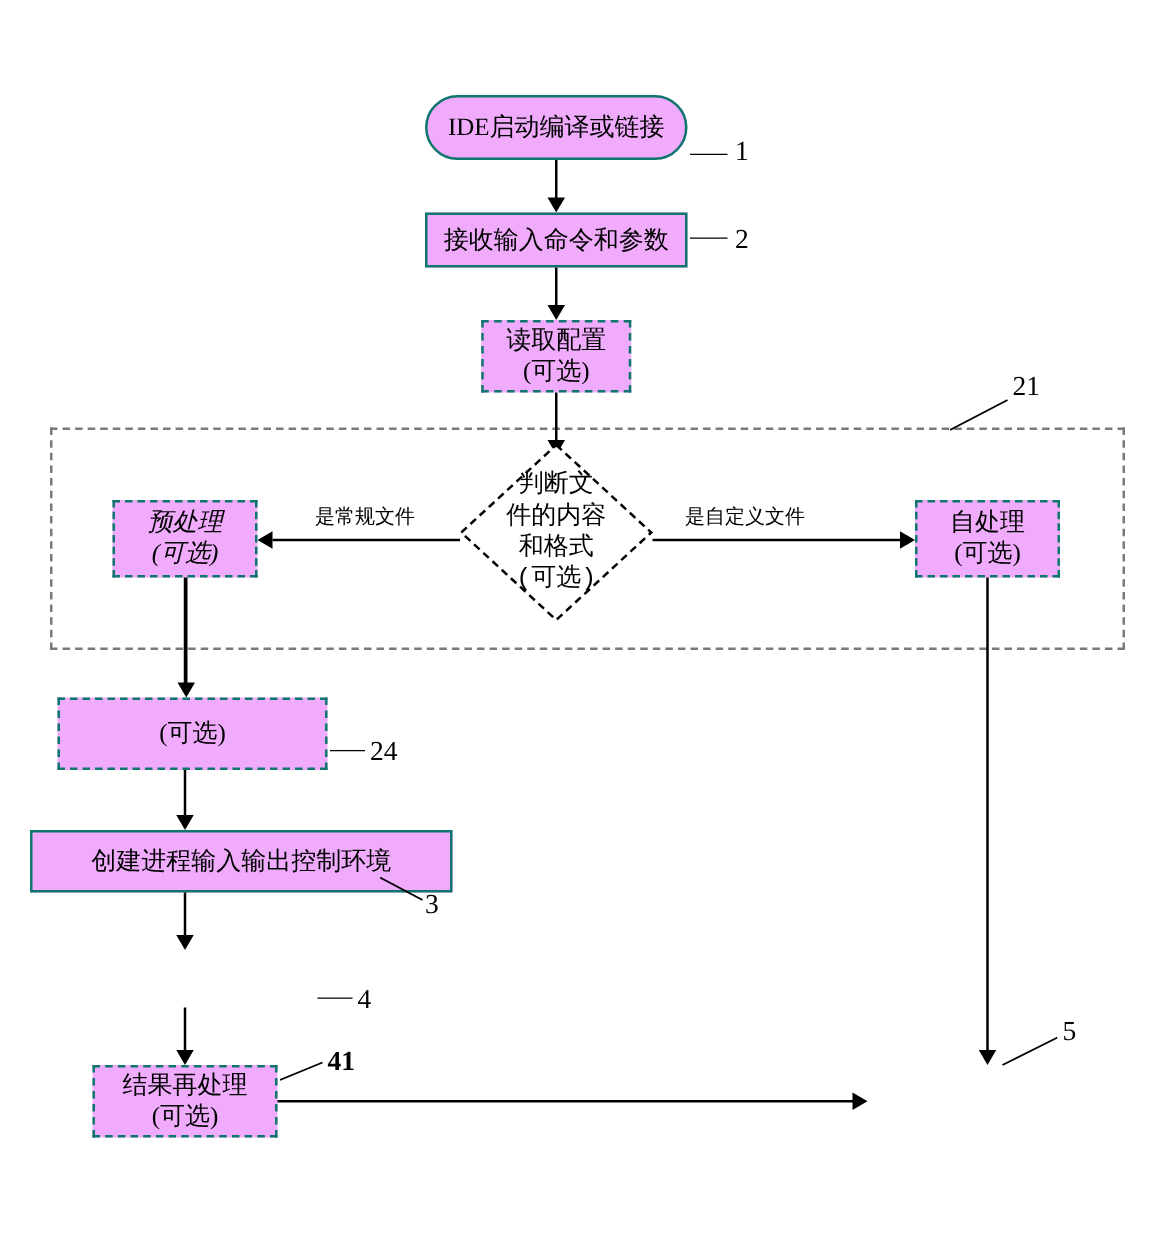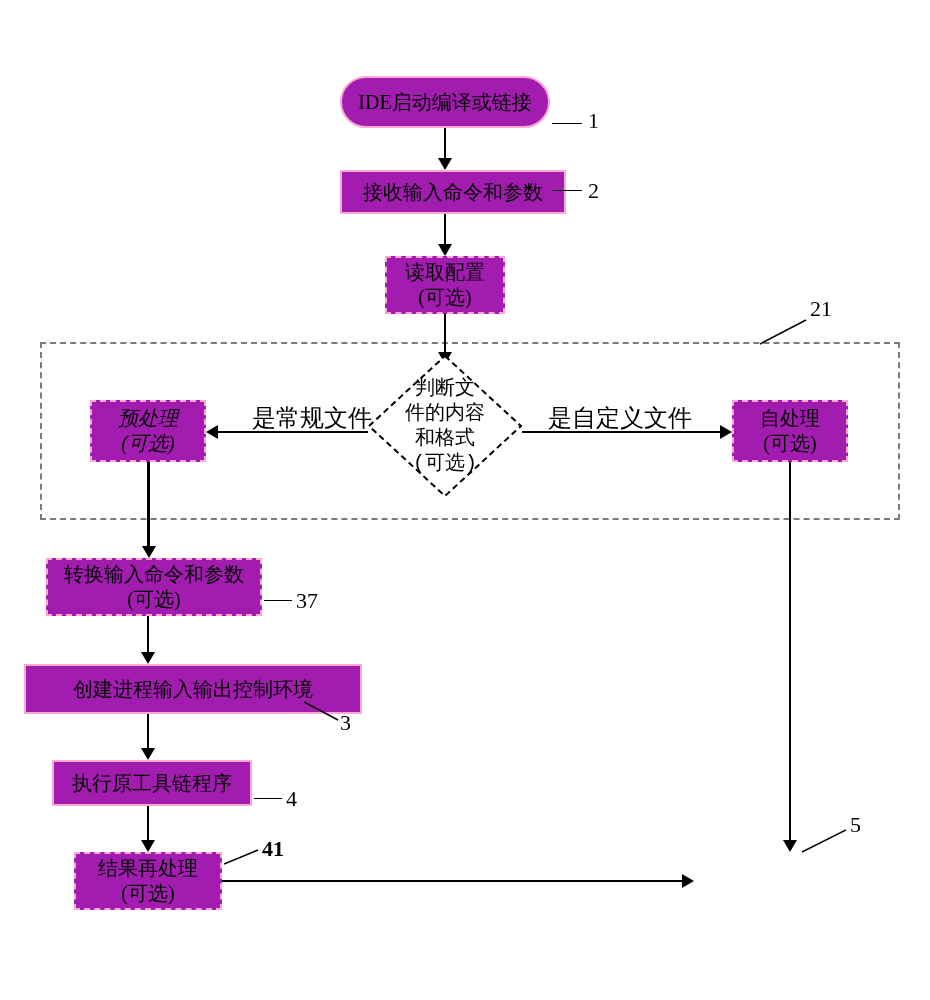--- a/index.html
+++ b/index.html
@@ -13,28 +13,28 @@
     color: #000;
   }
   .canvas {
     position: relative;
     width: 930px;
     height: 1000px;
   }
 
   .box {
     position: absolute;
-    border: 2px solid #f9a8d4;
+    border: 2px solid #0f766e;
     text-align: center;
     display: flex;
     align-items: center;
     justify-content: center;
     flex-direction: column;
     line-height: 1.25;
-    background: #a21caf;
+    background: #f0abfc;
     box-sizing: border-box;
     padding: 4px 6px;
   }
   .terminator {
     border-radius: 26px;
   }
   .dashed {
     border-style: dashed;
   }
   .big-dashed-container {
@@ -79,21 +79,21 @@
   .arrowhead-left {
     position: absolute;
     width: 0; height: 0;
     border-top: 7px solid transparent;
     border-bottom: 7px solid transparent;
     border-right: 12px solid #000;
   }
 
   .label {
     position: absolute;
-    font-size: 24px;
+    font-size: 16px;
     line-height: 1.2;
     text-align: center;
     white-space: nowrap;
   }
   .numlabel {
     position: absolute;
     font-size: 22px;
   }
 
   
@@ -114,21 +114,21 @@
   <div class="box terminator" style="left:340px; top:76px; width:210px; height:52px;">
     <span>IDE启动编译或链接</span>
   </div>
 
   <div class="leader" style="left:552px; top:123px; width:30px;"></div>
   <div class="numlabel" style="left:588px; top:108px;">1</div>
 
   <div class="arrow" style="left:444px; top:128px; width:2px; height:32px;"></div>
   <div class="arrowhead-down" style="left:438px; top:158px;"></div>
 
-  <div class="box" style="left:340px; top:170px; width:226px; height:44px;">
+  <div class="box" style="left:340px; top:170px; width:210px; height:44px;">
     <span>接收输入命令和参数</span>
   </div>
   <div class="leader" style="left:552px; top:190px; width:30px;"></div>
   <div class="numlabel" style="left:588px; top:178px;">2</div>
 
   <div class="arrow" style="left:444px; top:214px; width:2px; height:32px;"></div>
   <div class="arrowhead-down" style="left:438px; top:244px;"></div>
 
   <div class="box dashed" style="left:385px; top:256px; width:120px; height:58px;">
     <span>读取配置</span>
@@ -172,43 +172,39 @@
 
   <div class="box dashed" style="left:732px; top:400px; width:116px; height:62px;">
     <span>自处理</span>
     <span>(可选)</span>
   </div>
 
   <div class="arrow" style="left:147px; top:462px; width:3px; height:86px;"></div>
   <div class="arrowhead-down" style="left:142px; top:546px;"></div>
 
   <div class="box dashed" style="left:46px; top:558px; width:216px; height:58px;">
-    <span>转换输入命令和参数</span>
     <span>(可选)</span>
   </div>
   <div class="leader" style="left:264px; top:600px; width:28px;"></div>
-  <div class="numlabel" style="left:296px; top:588px;">37</div>
+  <div class="numlabel" style="left:296px; top:588px;">24</div>
 
   <div class="arrow" style="left:147px; top:616px; width:2px; height:38px;"></div>
   <div class="arrowhead-down" style="left:141px; top:652px;"></div>
 
   <div class="box" style="left:24px; top:664px; width:338px; height:50px;">
     <span>创建进程输入输出控制环境</span>
   </div>
   <svg class="leader-diag" style="left:304px; top:700px;" width="36" height="22">
     <line x1="0" y1="2" x2="34" y2="20" stroke="#000" stroke-width="1.5"></line>
   </svg>
   <div class="numlabel" style="left:340px; top:710px;">3</div>
 
   <div class="arrow" style="left:147px; top:714px; width:2px; height:36px;"></div>
   <div class="arrowhead-down" style="left:141px; top:748px;"></div>
 
-  <div class="box" style="left:52px; top:760px; width:200px; height:46px;">
-    <span>执行原工具链程序</span>
-  </div>
   <div class="leader" style="left:254px; top:798px; width:28px;"></div>
   <div class="numlabel" style="left:286px; top:786px;">4</div>
 
   <div class="arrow" style="left:147px; top:806px; width:2px; height:36px;"></div>
   <div class="arrowhead-down" style="left:141px; top:840px;"></div>
 
   <div class="box dashed" style="left:74px; top:852px; width:148px; height:58px;">
     <span>结果再处理</span>
     <span>(可选)</span>
   </div>

